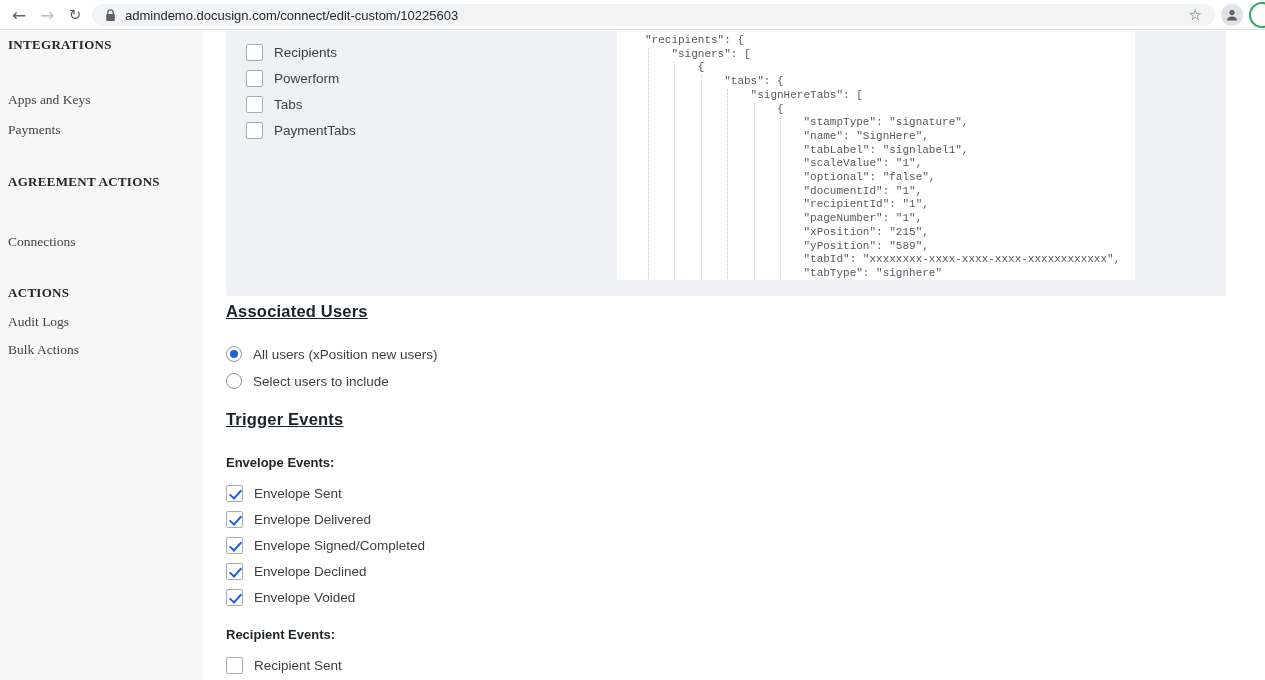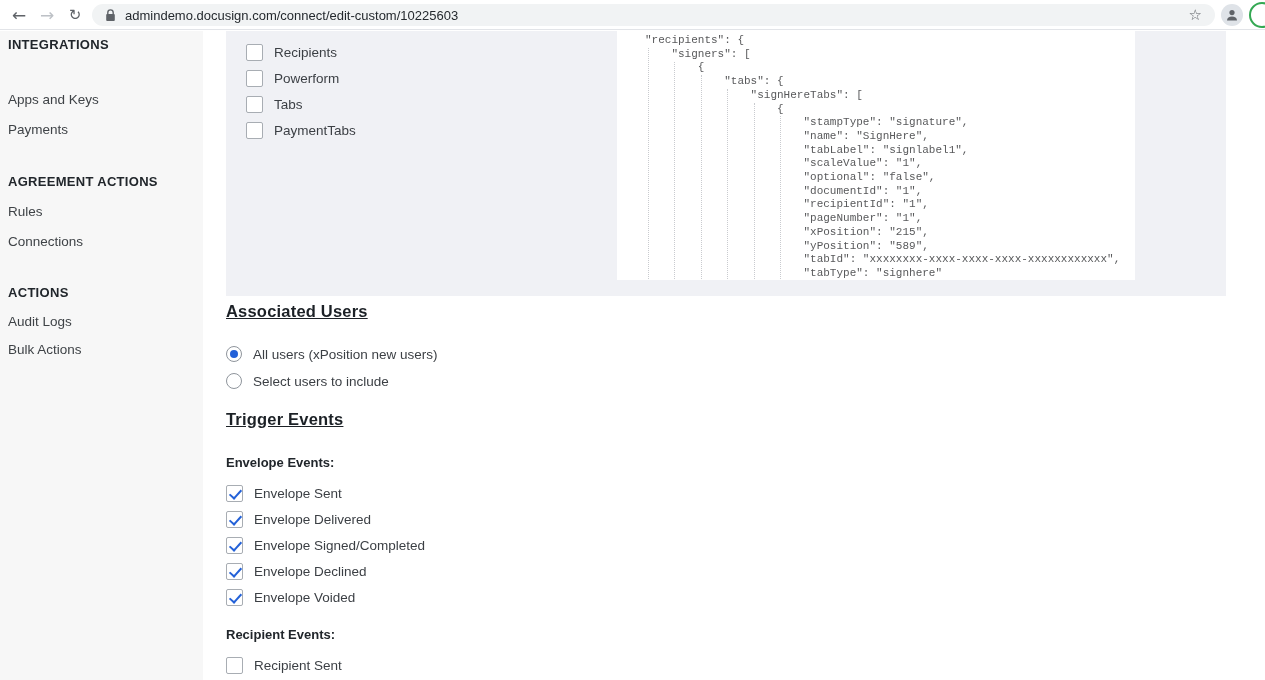--- a/index.html
+++ b/index.html
@@ -14,21 +14,21 @@
   .nav-fwd { left:36px; color:#bdc1c6; }
   .nav-reload { left:64px; font-size:15px; }
   .url-pill { position:absolute; left:92px; top:4px; width:1123px; height:22px; background:#f1f3f4; border-radius:11px; display:flex; align-items:center; }
   .lock-icon { margin-left:13px; display:inline-flex; }
   .url-text { margin-left:9px; font-size:13px; color:#24292e; white-space:nowrap; }
   .star-icon { margin-left:auto; margin-right:13px; font-size:15px; color:#5f6368; font-family:"DejaVu Sans", sans-serif; cursor:pointer; }
   .avatar-btn { position:absolute; left:1221px; top:4px; width:22px; height:22px; border-radius:50%; background:#dfe3e8; display:flex; align-items:center; justify-content:center; cursor:pointer; }
   .profile-ring { position:absolute; left:1249px; top:2px; width:26px; height:26px; border-radius:50%; border:2px solid var(--ring-green); background:#fff; }
 
   
-  .sidebar { position:absolute; left:0; top:31px; width:203px; height:649px; background:#f7f7f7; }
+  .sidebar { position:absolute; left:0; top:31px; width:203px; height:649px; background:#f7f7f7;font-family:Liberation Serif, serif; }
   .side-row { position:absolute; left:0; width:203px; height:28px; line-height:28px; padding:0 8px; font-size:13.5px; color:#3f4347; white-space:nowrap; }
   .side-header { font-weight:bold; font-size:13px; color:#21262b; letter-spacing:0.3px; }
   .side-item { cursor:pointer; }
   .side-item.selected { background:#e9e9e9; font-weight:bold; color:#21262b; }
 
   
   .top-panel { position:absolute; left:226px; top:31px; width:1000px; height:265px; background:#f0f1f5; }
   .option-row { position:absolute; display:flex; align-items:center; height:18px; }
   .option-label { margin-left:11px; font-size:13.5px; color:#3b3f44; white-space:nowrap;text-align:center; }
 
@@ -72,21 +72,20 @@
       </svg>
   </div>
   <div class="profile-ring"></div>
 </div>
 
 <div class="sidebar">
   <div class="side-row side-header" style="top:0">INTEGRATIONS</div>
   <div class="side-row side-item" style="top:85px">Payments</div>
   <div class="side-row side-item" style="top:55px">Apps and Keys</div>
   <div class="side-row side-header" style="top:137px">AGREEMENT ACTIONS</div>
-  <div class="side-row side-item" style="top:167px">Rules</div>
   <div class="side-row side-item" style="top:197px">Connections</div>
   <div class="side-row side-header" style="top:248px">ACTIONS</div>
   <div class="side-row side-item" style="top:277px">Audit Logs</div>
   <div class="side-row side-item" style="top:305px">Bulk Actions</div>
 </div>
 
 <div class="top-panel">
   <div class="option-row" style="left:20px; top:12px">
     <span class="checkbox"></span>
     <span class="option-label">Recipients</span>

